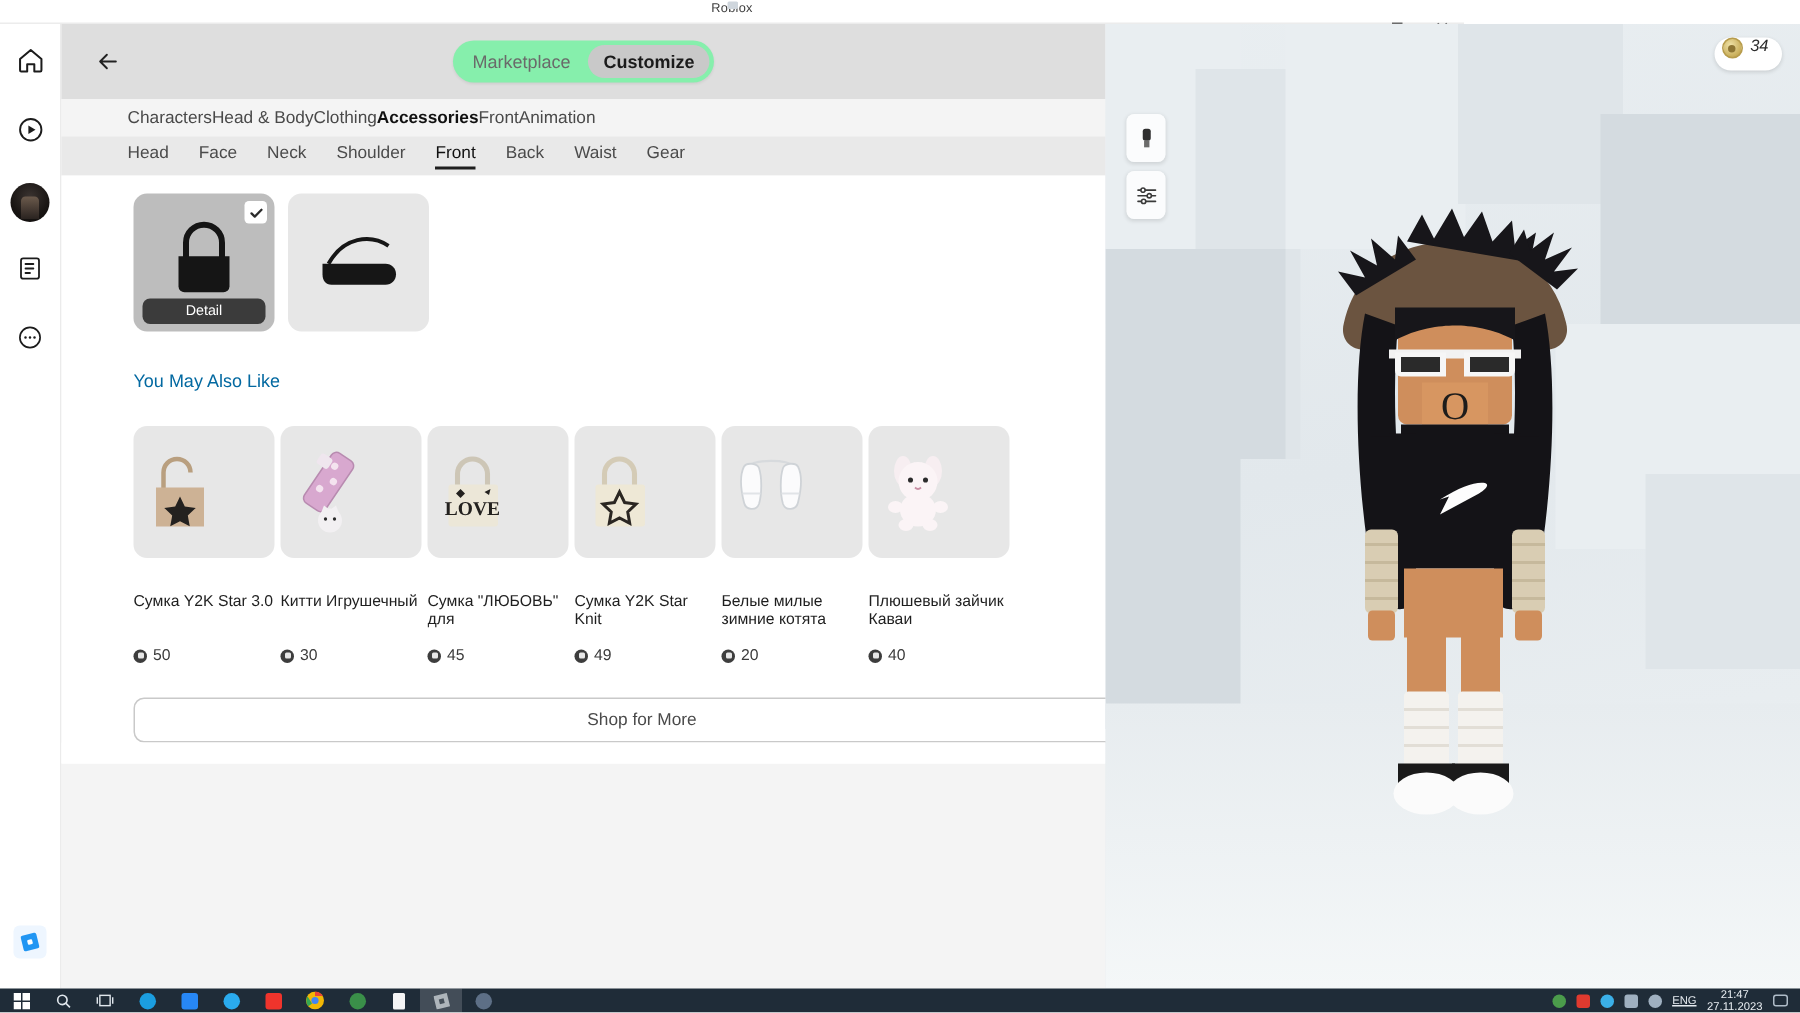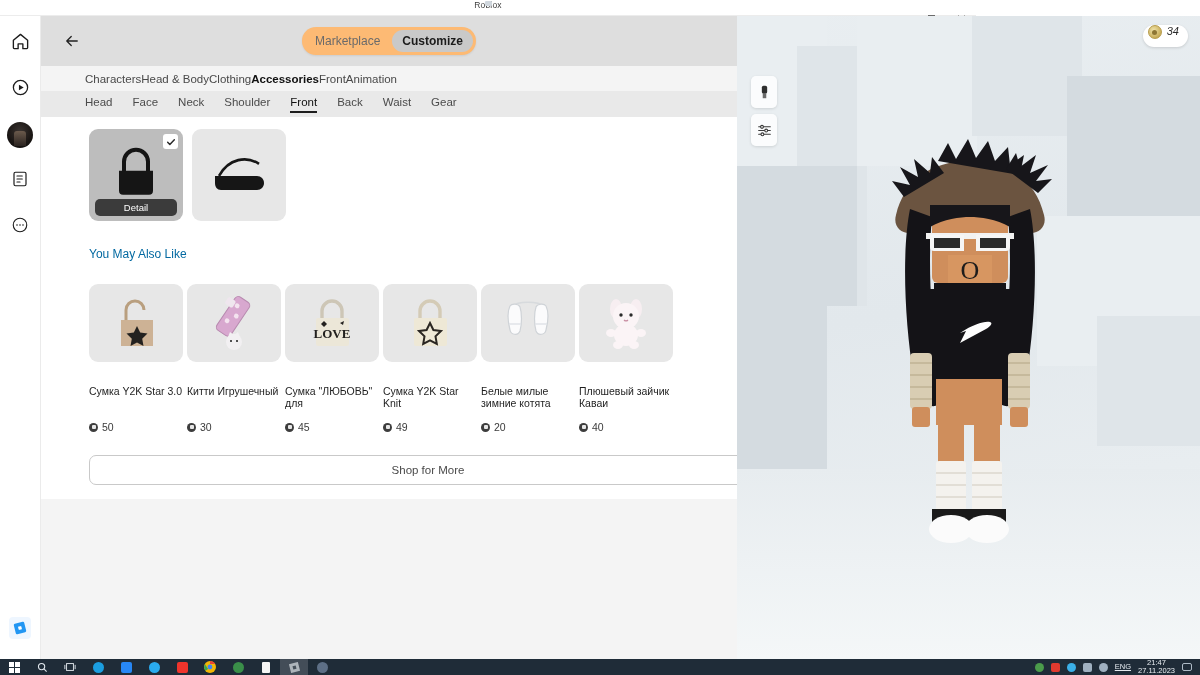--- a/index.html
+++ b/index.html
@@ -74,21 +74,21 @@
   .panel-head {
     position: relative; height: 50px; background: #dedede;
     display: flex; align-items: center;
   }
   .back-btn {
     width: 34px; height: 34px; margin-left: 14px;
     display: flex; align-items: center; justify-content: center; color: #222;
   }
   .seg {
     position: absolute; left: 50%; transform: translateX(-50%);
-    background: #fdba74; border-radius: 14px; padding: 3px;
+    background: #86efac; border-radius: 14px; padding: 3px;
     display: flex; align-items: center; gap: 2px;
     box-shadow: 0 1px 2px rgba(0,0,0,.08);
   }
   .seg-item {
     font-size: 12px; color: #6a6a6a; padding: 4px 10px; border-radius: 11px;
     white-space: nowrap;
   }
   .seg-item.active { background: #c9c9c9; color: #1b1b1b; font-weight: bold; }
 
   .tabs-main {
@@ -126,22 +126,22 @@
     position: absolute; left: 6px; right: 6px; bottom: 5px; height: 17px;
     background: #3b3b3b; border-radius: 5px; color: #fff; font-size: 9.5px;
     display: flex; align-items: center; justify-content: center;
   }
 
   
   .rec-title { font-size: 12px; color: #0369a1; padding: 26px 0 23px 48px; }
   .rec-row { display: flex; gap: 4px; padding-left: 48px; }
   .rec-card { width: 94px; }
   .rec-thumb {
-    width: 94px; height: 78px; border-radius: 9px; background: #e7e7e7;
-    display: flex; align-items: center; justify-content: center; overflow: hidden;
+    width: 94px; height: 88px; border-radius: 9px; background: #e7e7e7;
+    display: flex; align-items: center; justify-content: flex-start; overflow: hidden;
   }
   .rec-name {
     margin-top: 23px; font-size: 10.5px; color: #1f1f1f; line-height: 12px;
     height: 24px; overflow: hidden;
   }
   .rec-price { margin-top: 12px; display: flex; align-items: center; gap: 4px; }
   .robux-dot {
     width: 9px; height: 9px; border-radius: 50%;
     background: #3d3d3d; position: relative; flex: none;
   }

